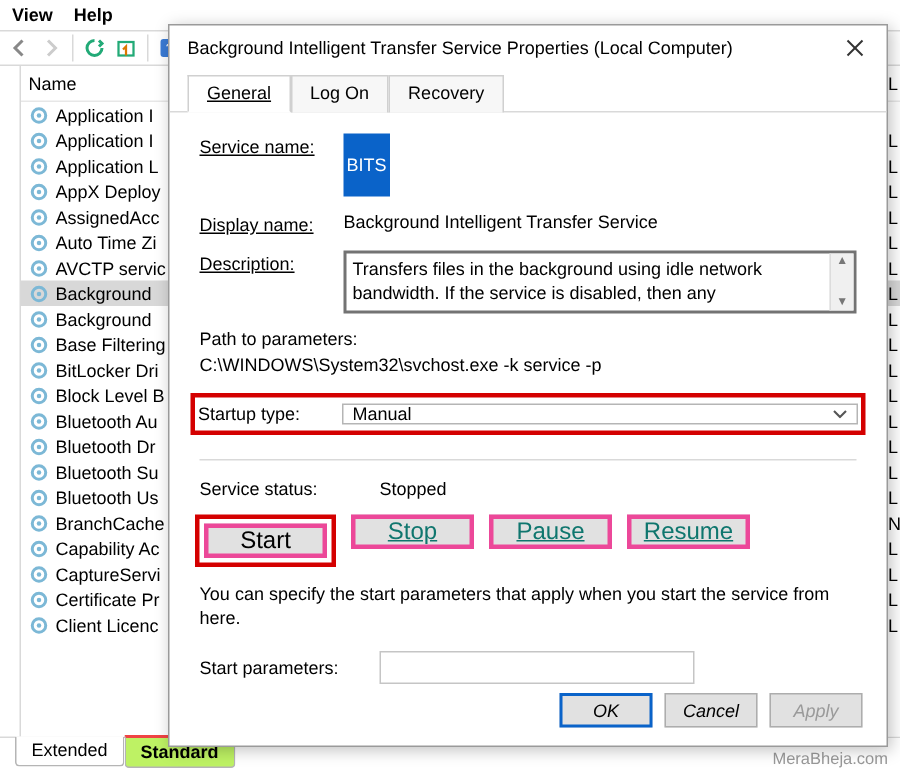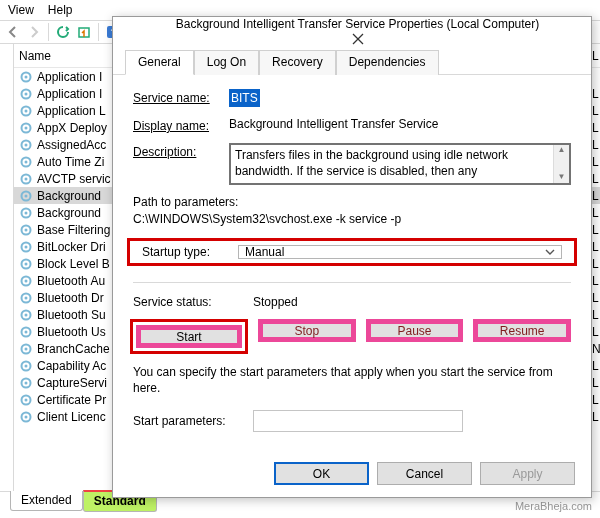--- a/index.html
+++ b/index.html
@@ -14,20 +14,21 @@
     position: relative;
     color: #000;
   }
   
   .menubar {
     height: 20px;
     display: flex;
     align-items: center;
     padding-left: 8px;
     gap: 14px;
+    font-weight: bold;
   }
   .menubar span { }
   
   .toolbar {
     height: 24px;
     border-top: 1px solid #d9d9d9;
     border-bottom: 1px solid #d9d9d9;
     display: flex;
     align-items: center;
     padding-left: 4px;
@@ -131,21 +132,20 @@
     background: #fff;
     border: 1px solid #9a9a9a;
     box-shadow: 2px 2px 10px rgba(0,0,0,0.25);
   }
   .dialog .titlebar {
     height: 30px;
     display:flex;
     align-items:center;
     padding: 0 1px 0 12px;
     font-size: 12px;
-    flex-direction: column;
   }
   .dialog .titlebar .title { flex:1; }
   .close-x {
     width: 40px; height:26px;
     display:flex; align-items:center; justify-content:center;
     font-size: 14px;
   }
   .tabstrip {
     display:flex;
     padding: 0 12px;
@@ -158,29 +158,30 @@
     border: 1px solid #d0d0d0;
     border-bottom: none;
     background:#f7f7f7;
     font-size:12px;
     position: relative;
     top:1px;
   }
   .tabstrip .dtab.active {
     background:#fff;
     border-bottom: 1px solid #fff;
+    text-decoration: underline;
   }
   .dialog-body {
     padding: 14px 20px 0 20px;
   }
   .field-row { display:flex; margin-bottom: 10px; align-items:flex-start; }
   .field-row .lbl { width: 96px; padding-top:2px;text-decoration:underline;}
   .field-row .val { flex:1; }
   .svc-name-val {
-    background:#0a63c9; color:#fff; padding:2px 2px;
+    background:#0a63c9; color:#fff; padding:14px 2px;
     display:inline-block;
   }
   .desc-box {
     flex:1;
     border:2px solid #737373;
     height: 42px;
     padding: 2px 18px 2px 4px;
     position: relative;
     line-height: 1.35;
   }
@@ -188,62 +189,62 @@
     position:absolute; right:0; top:0; bottom:0; width:16px;
     background:#f0f0f0; border-left:1px solid #dcdcdc;
     display:flex; flex-direction:column; justify-content:space-between; align-items:center;
     font-size:8px; color:#777;
   }
   .path-block { margin-top: 6px; margin-bottom: 12px; }
   .path-block .p1 { margin-bottom:3px; }
   .startup-row {
     display:flex; align-items:flex-end;
     border: 3px solid #d40000;
-    padding: 4px 12px;
+    padding: 4px 2px;
     margin: 0 -6px 8px -6px;
   }
   .startup-row .lbl { width: 96px; }
   .startup-select {
     flex:1; height:14px; border:1px solid #b5b5b5;
     background:#fff; display:flex; align-items:center; justify-content:space-between;
     padding: 0 6px 0 6px;
   }
   .hr { height:1px; background:#d9d9d9; margin: 16px 0 12px 0;}
   .status-row { display:flex; margin-bottom:10px; }
   .status-row .lbl { width:120px; }
   .btn-row { display:flex; gap: 10px; margin-bottom:10px;}
   .btn {
-    width: 106px; height:23px;
-    border:5px solid #ec4899;
+    width: 82px; height:23px;
+    border:3px solid #ec4899;
     background:#e1e1e1;
     display:flex; align-items:center; justify-content:center;
-    font-size:12px;
-  }
-  .btn.disabled { color:#7f1d1d; }
+    font-size:16px;
+  }
+  .btn.disabled { color:#0f766e;text-decoration:underline; }
   .start-highlight {
     border: 3px solid #d40000;
     padding: 3px;
     display:inline-flex;
     margin-left:-3px;
   }
   .note { margin-bottom: 14px; line-height:1.35; }
   .params-row { display:flex; align-items:center; }
   .params-row .lbl { width:120px; }
   .params-input {
     width: 210px; height:22px; border:1px solid #c5c5c5; background:#fff;
   }
   .dlg-buttons {
     position:absolute; bottom: 12px; right: 16px;
     display:flex; gap:8px;
   }
   .dlg-btn {
-    width: 95px; height:23px;
+    width: 62px; height:23px;
     border:1px solid #adadad;
     background:#e1e1e1;
-    display:flex; align-items:center; justify-content:center;
+    display:flex; align-items:center; justify-content:center;font-style:italic;
   }
   .dlg-btn.primary { border:2px solid #0a63c9; background:#e1e1e1;}
   .dlg-btn.disabled { color:#9a9a9a; }
   svg { display:block; }
 </style>
 </head>
 <body>
 
 <div class="menubar">
   <span>View</span>
@@ -562,21 +563,20 @@
           <line x1="1" y1="1" x2="11" y2="11" stroke="#333" stroke-width="1.3"></line>
           <line x1="11" y1="1" x2="1" y2="11" stroke="#333" stroke-width="1.3"></line>
         </svg>
     </div>
   </div>
 
   <div class="tabstrip">
     <div class="dtab active">General</div>
     <div class="dtab">Log On</div>
     <div class="dtab">Recovery</div>
-    <div class="dtab">Dependencies</div>
   </div>
 
   <div class="dialog-body">
     <div class="field-row">
       <div class="lbl">Service name:</div>
       <div class="val"><span class="svc-name-val">BITS</span></div>
     </div>
     <div class="field-row">
       <div class="lbl">Display name:</div>
       <div class="val">Background Intelligent Transfer Service</div>

